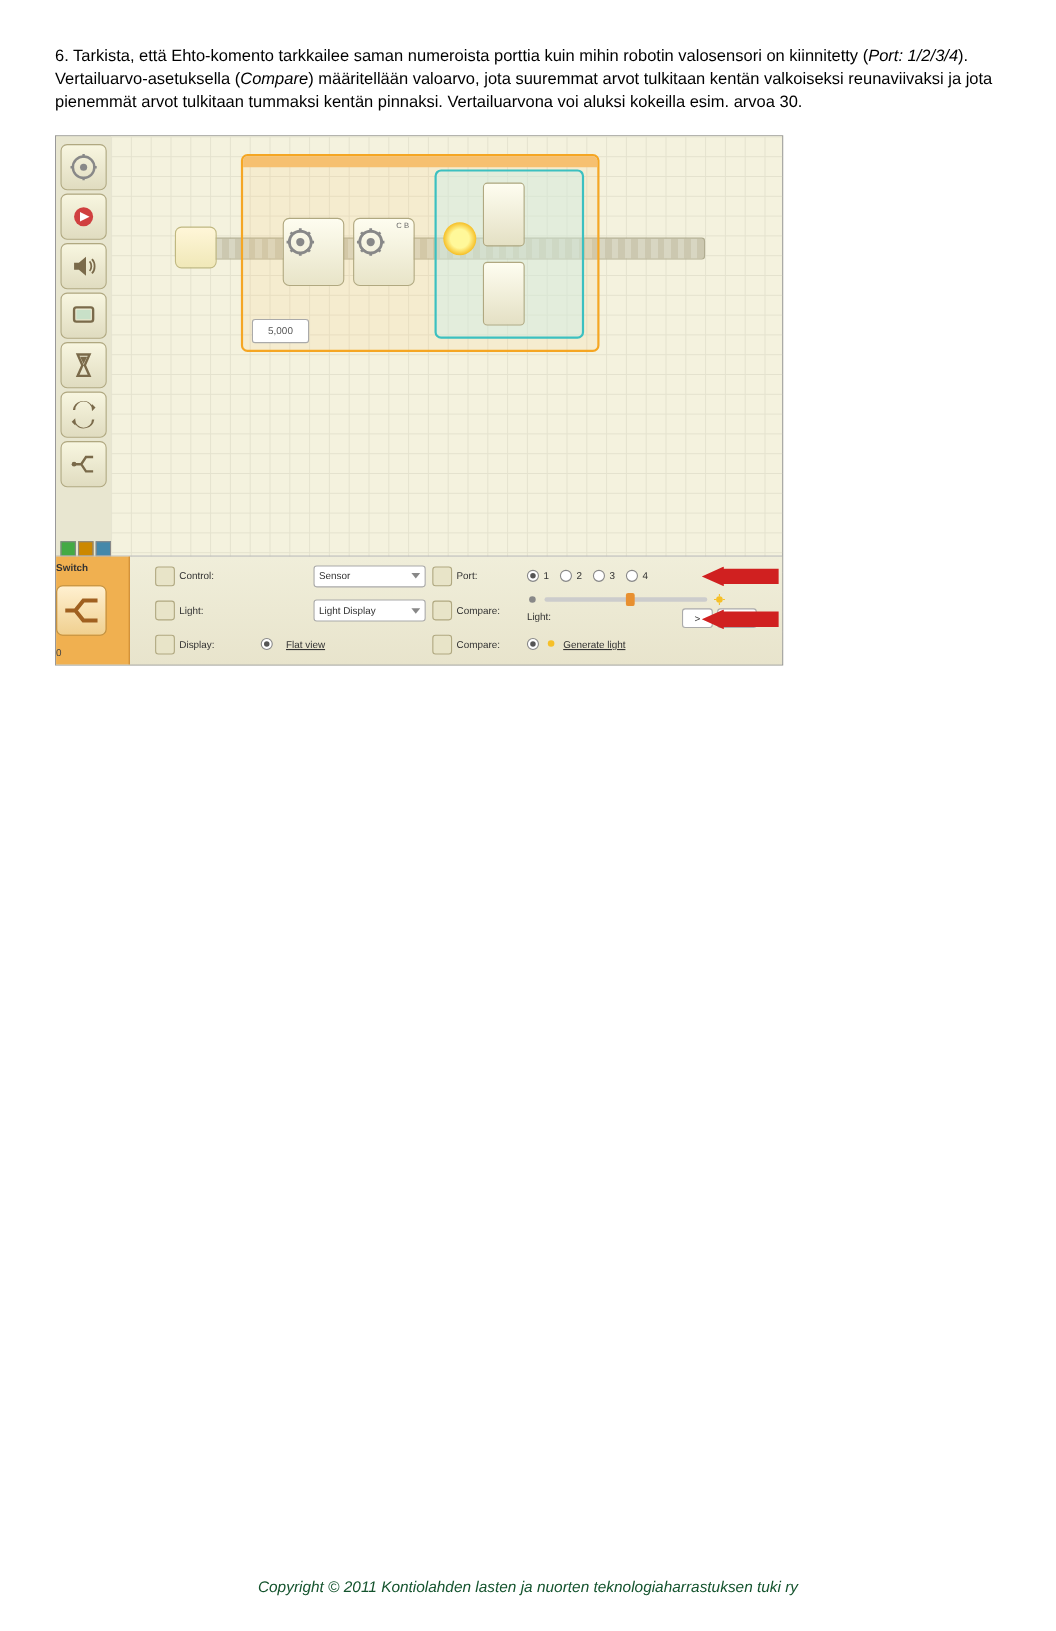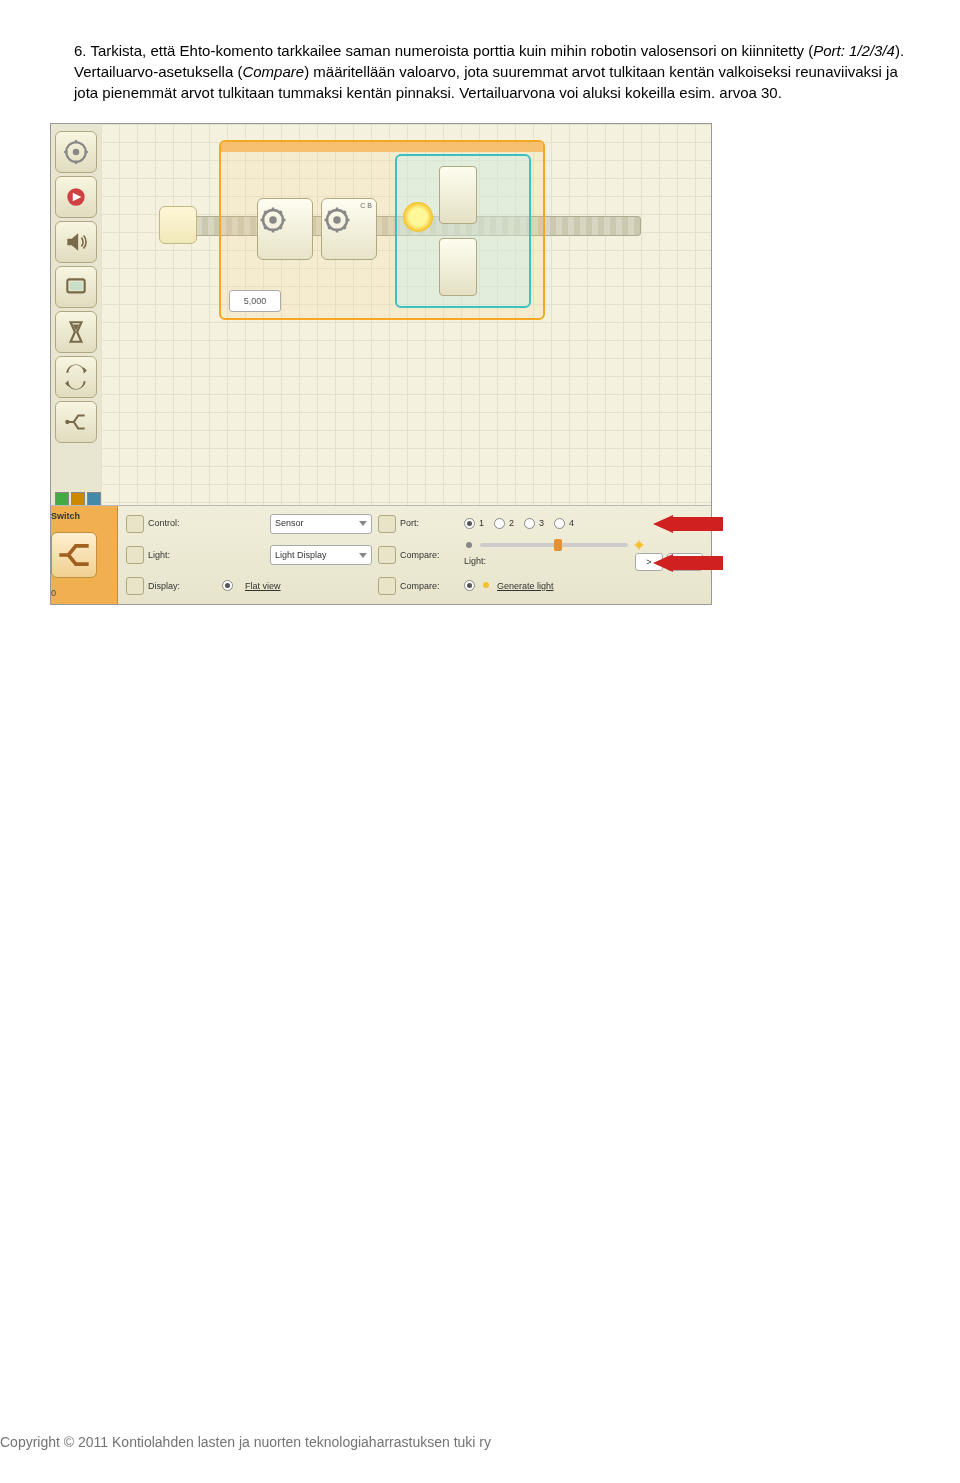--- a/index.html
+++ b/index.html
@@ -9,21 +9,20 @@
     font-size: 15px;
     line-height: 1.4;
     width: 860px;
     background: #fff;
     color: #000;
     position: relative;
     min-height: 1403px;
   }
   .body-text {
     margin-bottom: 20px;
-    margin-left: 24px;
   }
   .italic {
     font-style: italic;
   }
   .screenshot {
     width: 660px;
     height: 480px;
     background: #f0eeda;
     position: relative;
     margin-top: 10px;
@@ -200,21 +199,21 @@
   .config-count {
     font-size: 9px;
     color: #444;
   }
   .config-grid {
     flex: 1;
     display: grid;
     grid-template-columns: 90px 150px 80px 1fr;
     grid-template-rows: repeat(3, 1fr);
     align-items: center;
-    padding: 4px 8px;
+    padding: 4px 23px;
     gap: 2px 6px;
     font-size: 9px;
     color: #333;
   }
   .cfg-label {
     display: flex;
     align-items: center;
     gap: 4px;
   }
   .cfg-label .mini-icon {
@@ -324,22 +323,24 @@
   .mini-radio-group {
     display: flex;
     gap: 4px;
     align-items: center;
   }
   .footer {
     position: absolute;
     bottom: 30px;
     left: 0;
     right: 0;
+    text-align: center;
+    font-style: italic;
     font-size: 14px;
-    color: #737373;
+    color: #14532d;
   }
   .sun-icon {
     width: 10px; height: 10px;
     display: inline-block;
   }
 </style>
 </head>
 <body>
 
 <div class="body-text">

